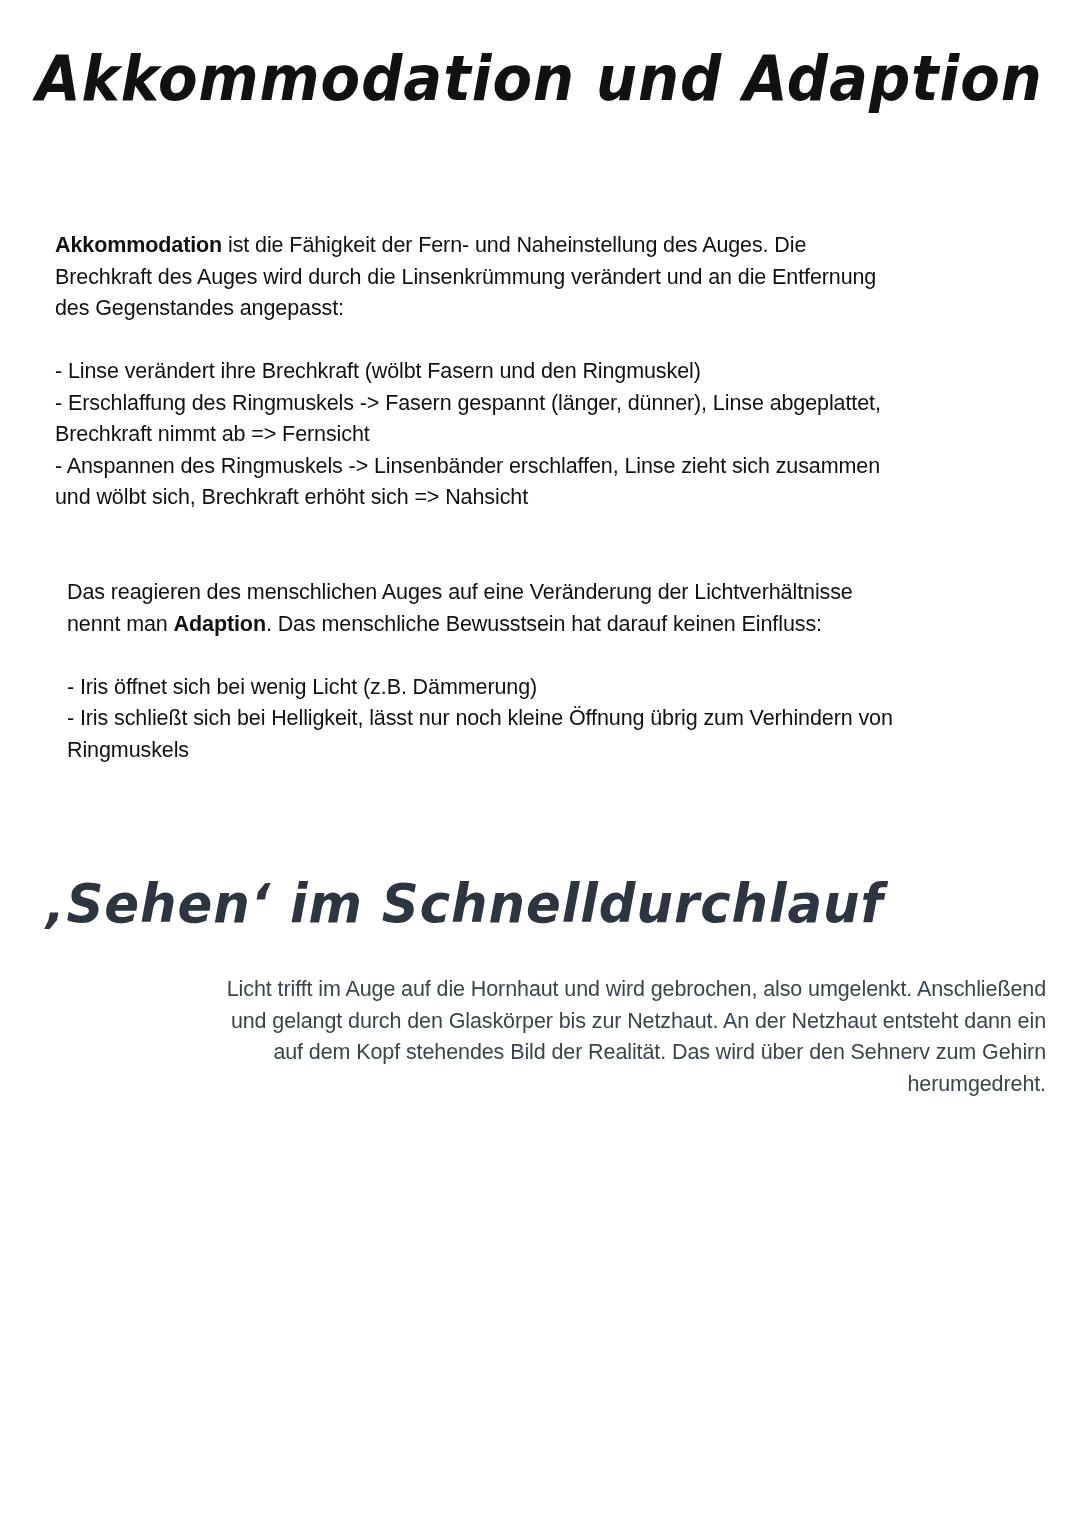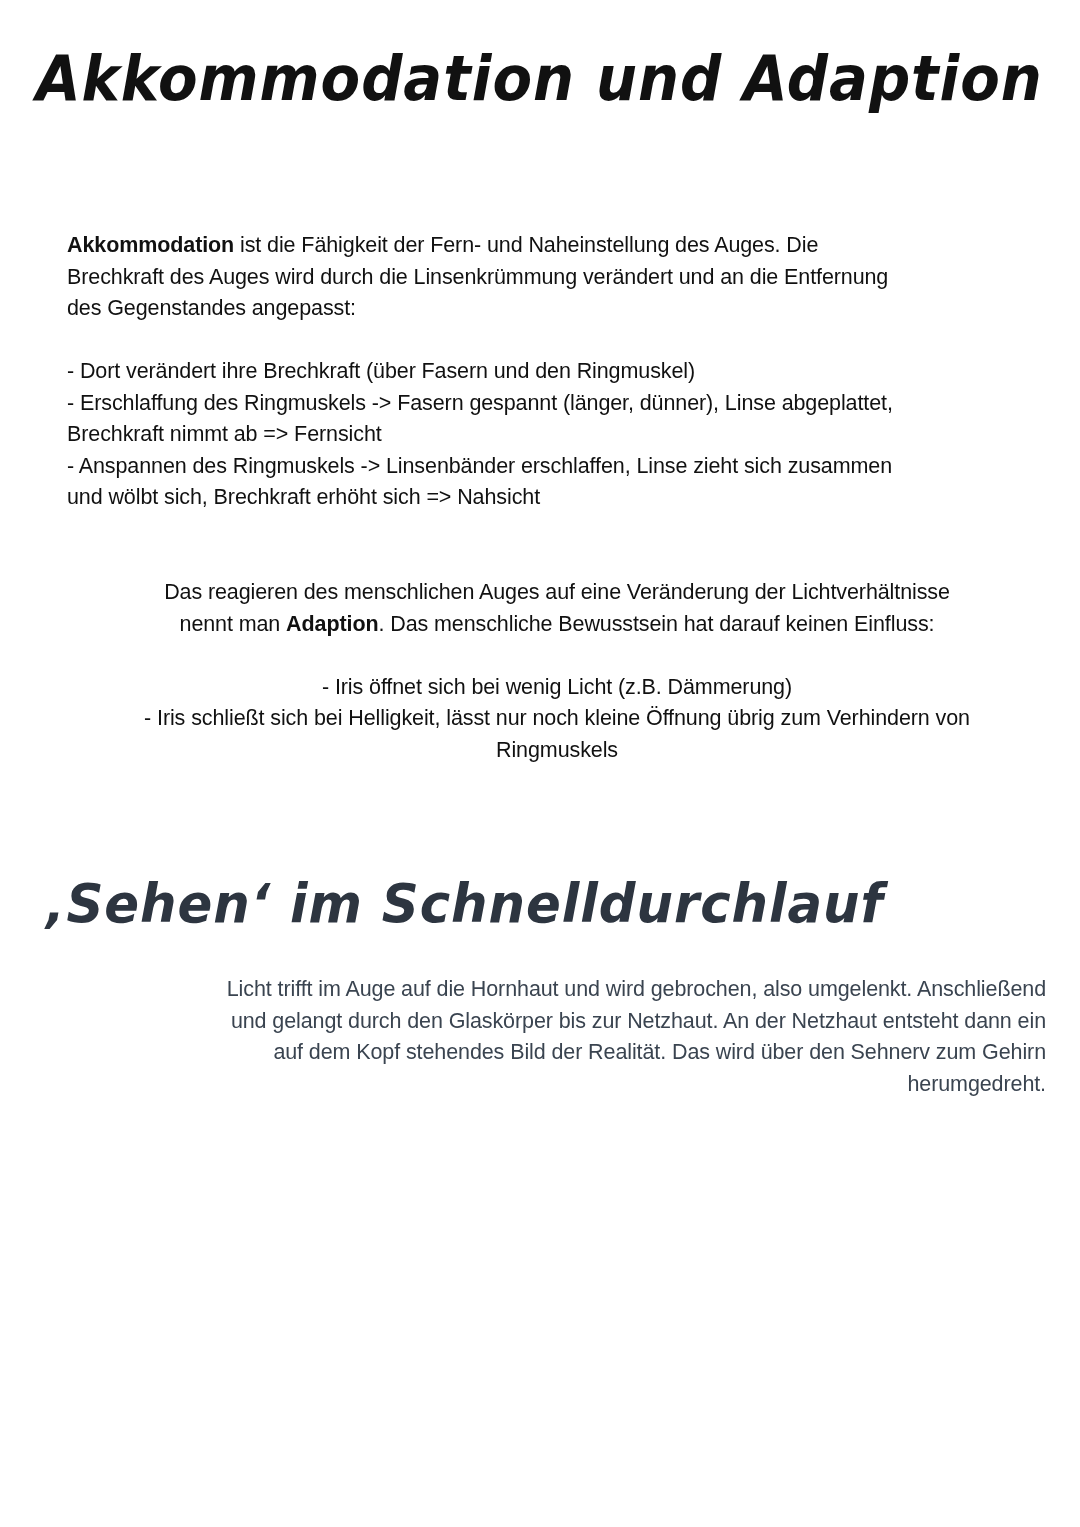--- a/index.html
+++ b/index.html
@@ -45,31 +45,30 @@
       line-height: 31.5px;
       letter-spacing: -0.1px;
     }
     .block p {
       margin: 0;
     }
     .gap {
       height: 31.5px;
     }
     .section-1 {
-      left: 67px;
+      left: 55px;
       top: 230px;
       width: 980px;
       color: #111111;
     }
     .section-2 {
       left: 67px;
       top: 577px;
       width: 980px;
       color: #111111;
-      text-align: center;
     }
     .section-3 {
       left: 46px;
       top: 974px;
       width: 1000px;
       color: #3a4450;
       text-align: right;
     }
     .bold {
       font-weight: bold;
@@ -78,21 +77,21 @@
 </head>
 <body>
 
 <h1 class="title title-1">Akkommodation und Adaption</h1>
 
 <div class="block section-1">
   <p><span class="bold">Akkommodation</span><span> ist die Fähigkeit der Fern- und Naheinstellung des Auges. Die</span></p>
   <p>Brechkraft des Auges wird durch die Linsenkrümmung verändert und an die Entfernung</p>
   <p>des Gegenstandes angepasst:</p>
   <div class="gap"></div>
-  <p>- Dort verändert ihre Brechkraft (über Fasern und den Ringmuskel)</p>
+  <p>- Linse verändert ihre Brechkraft (wölbt Fasern und den Ringmuskel)</p>
   <p>- Erschlaffung des Ringmuskels -&gt; Fasern gespannt (länger, dünner), Linse abgeplattet,</p>
   <p>Brechkraft nimmt ab =&gt; Fernsicht</p>
   <p>- Anspannen des Ringmuskels -&gt; Linsenbänder erschlaffen, Linse zieht sich zusammen</p>
   <p>und wölbt sich, Brechkraft erhöht sich =&gt; Nahsicht</p>
 </div>
 
 <div class="block section-2">
   <p>Das reagieren des menschlichen Auges auf eine Veränderung der Lichtverhältnisse</p>
   <p><span>nennt man </span><span class="bold">Adaption</span><span>. Das menschliche Bewusstsein hat darauf keinen Einfluss:</span></p>
   <div class="gap"></div>

